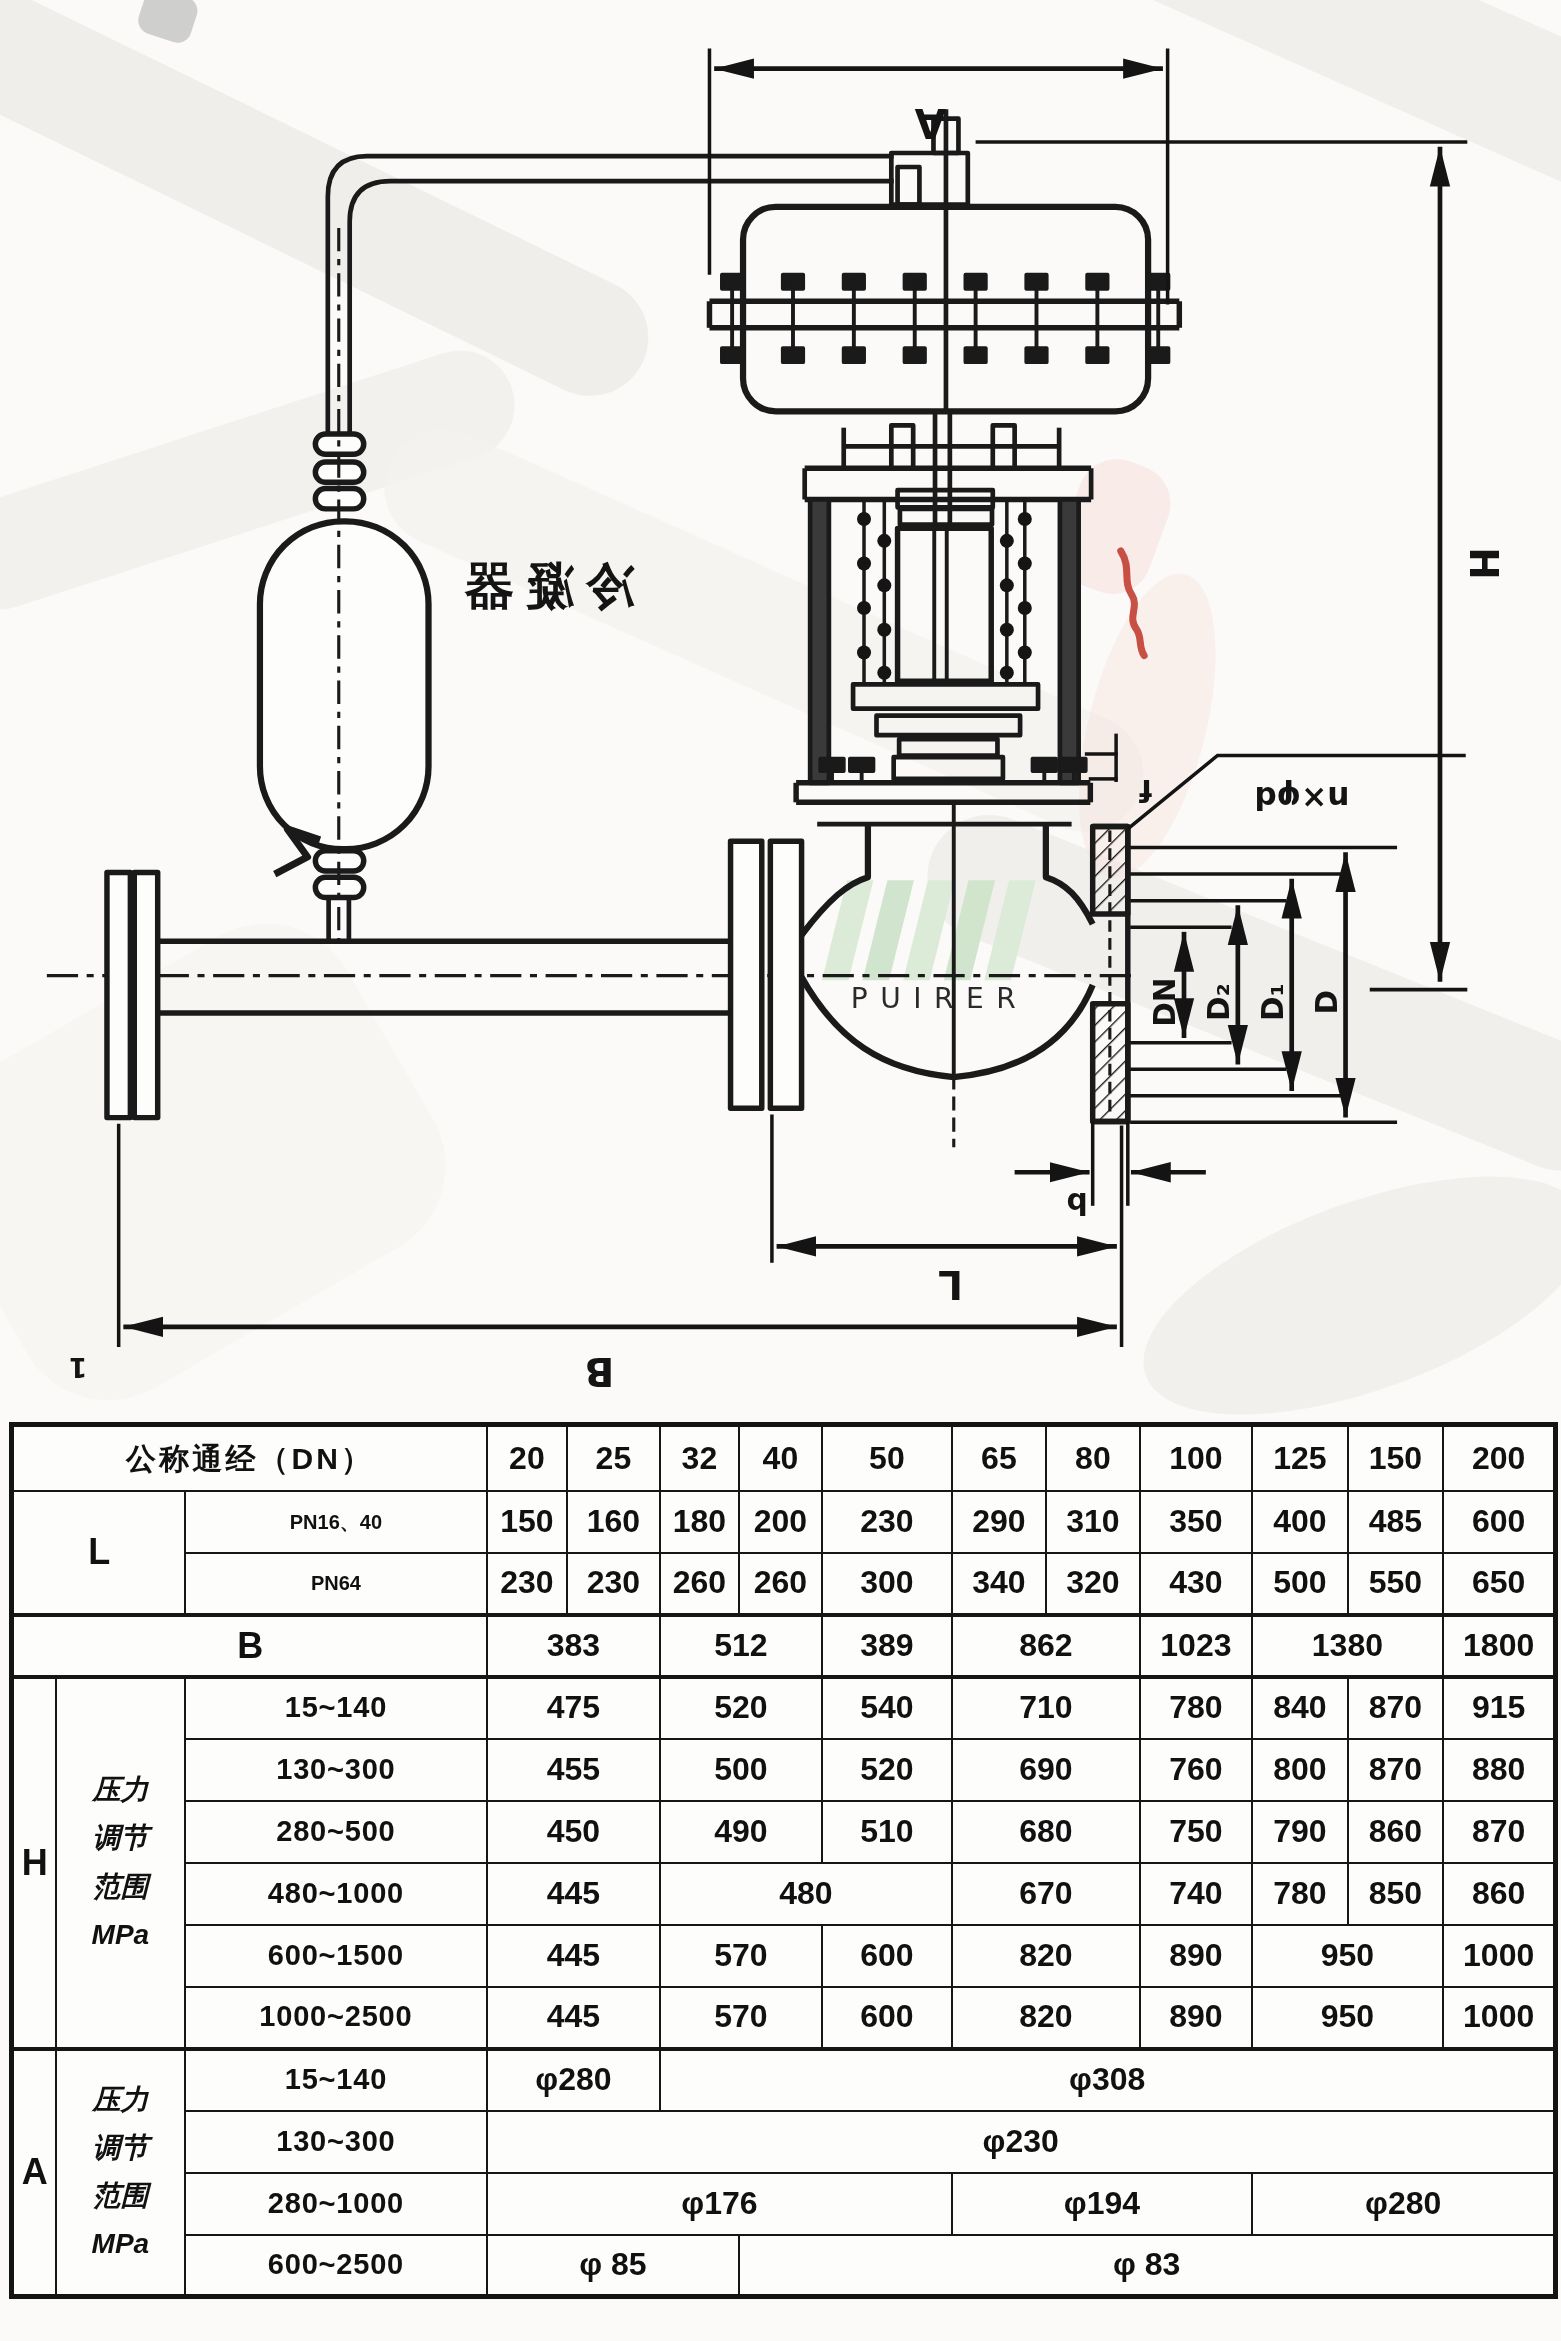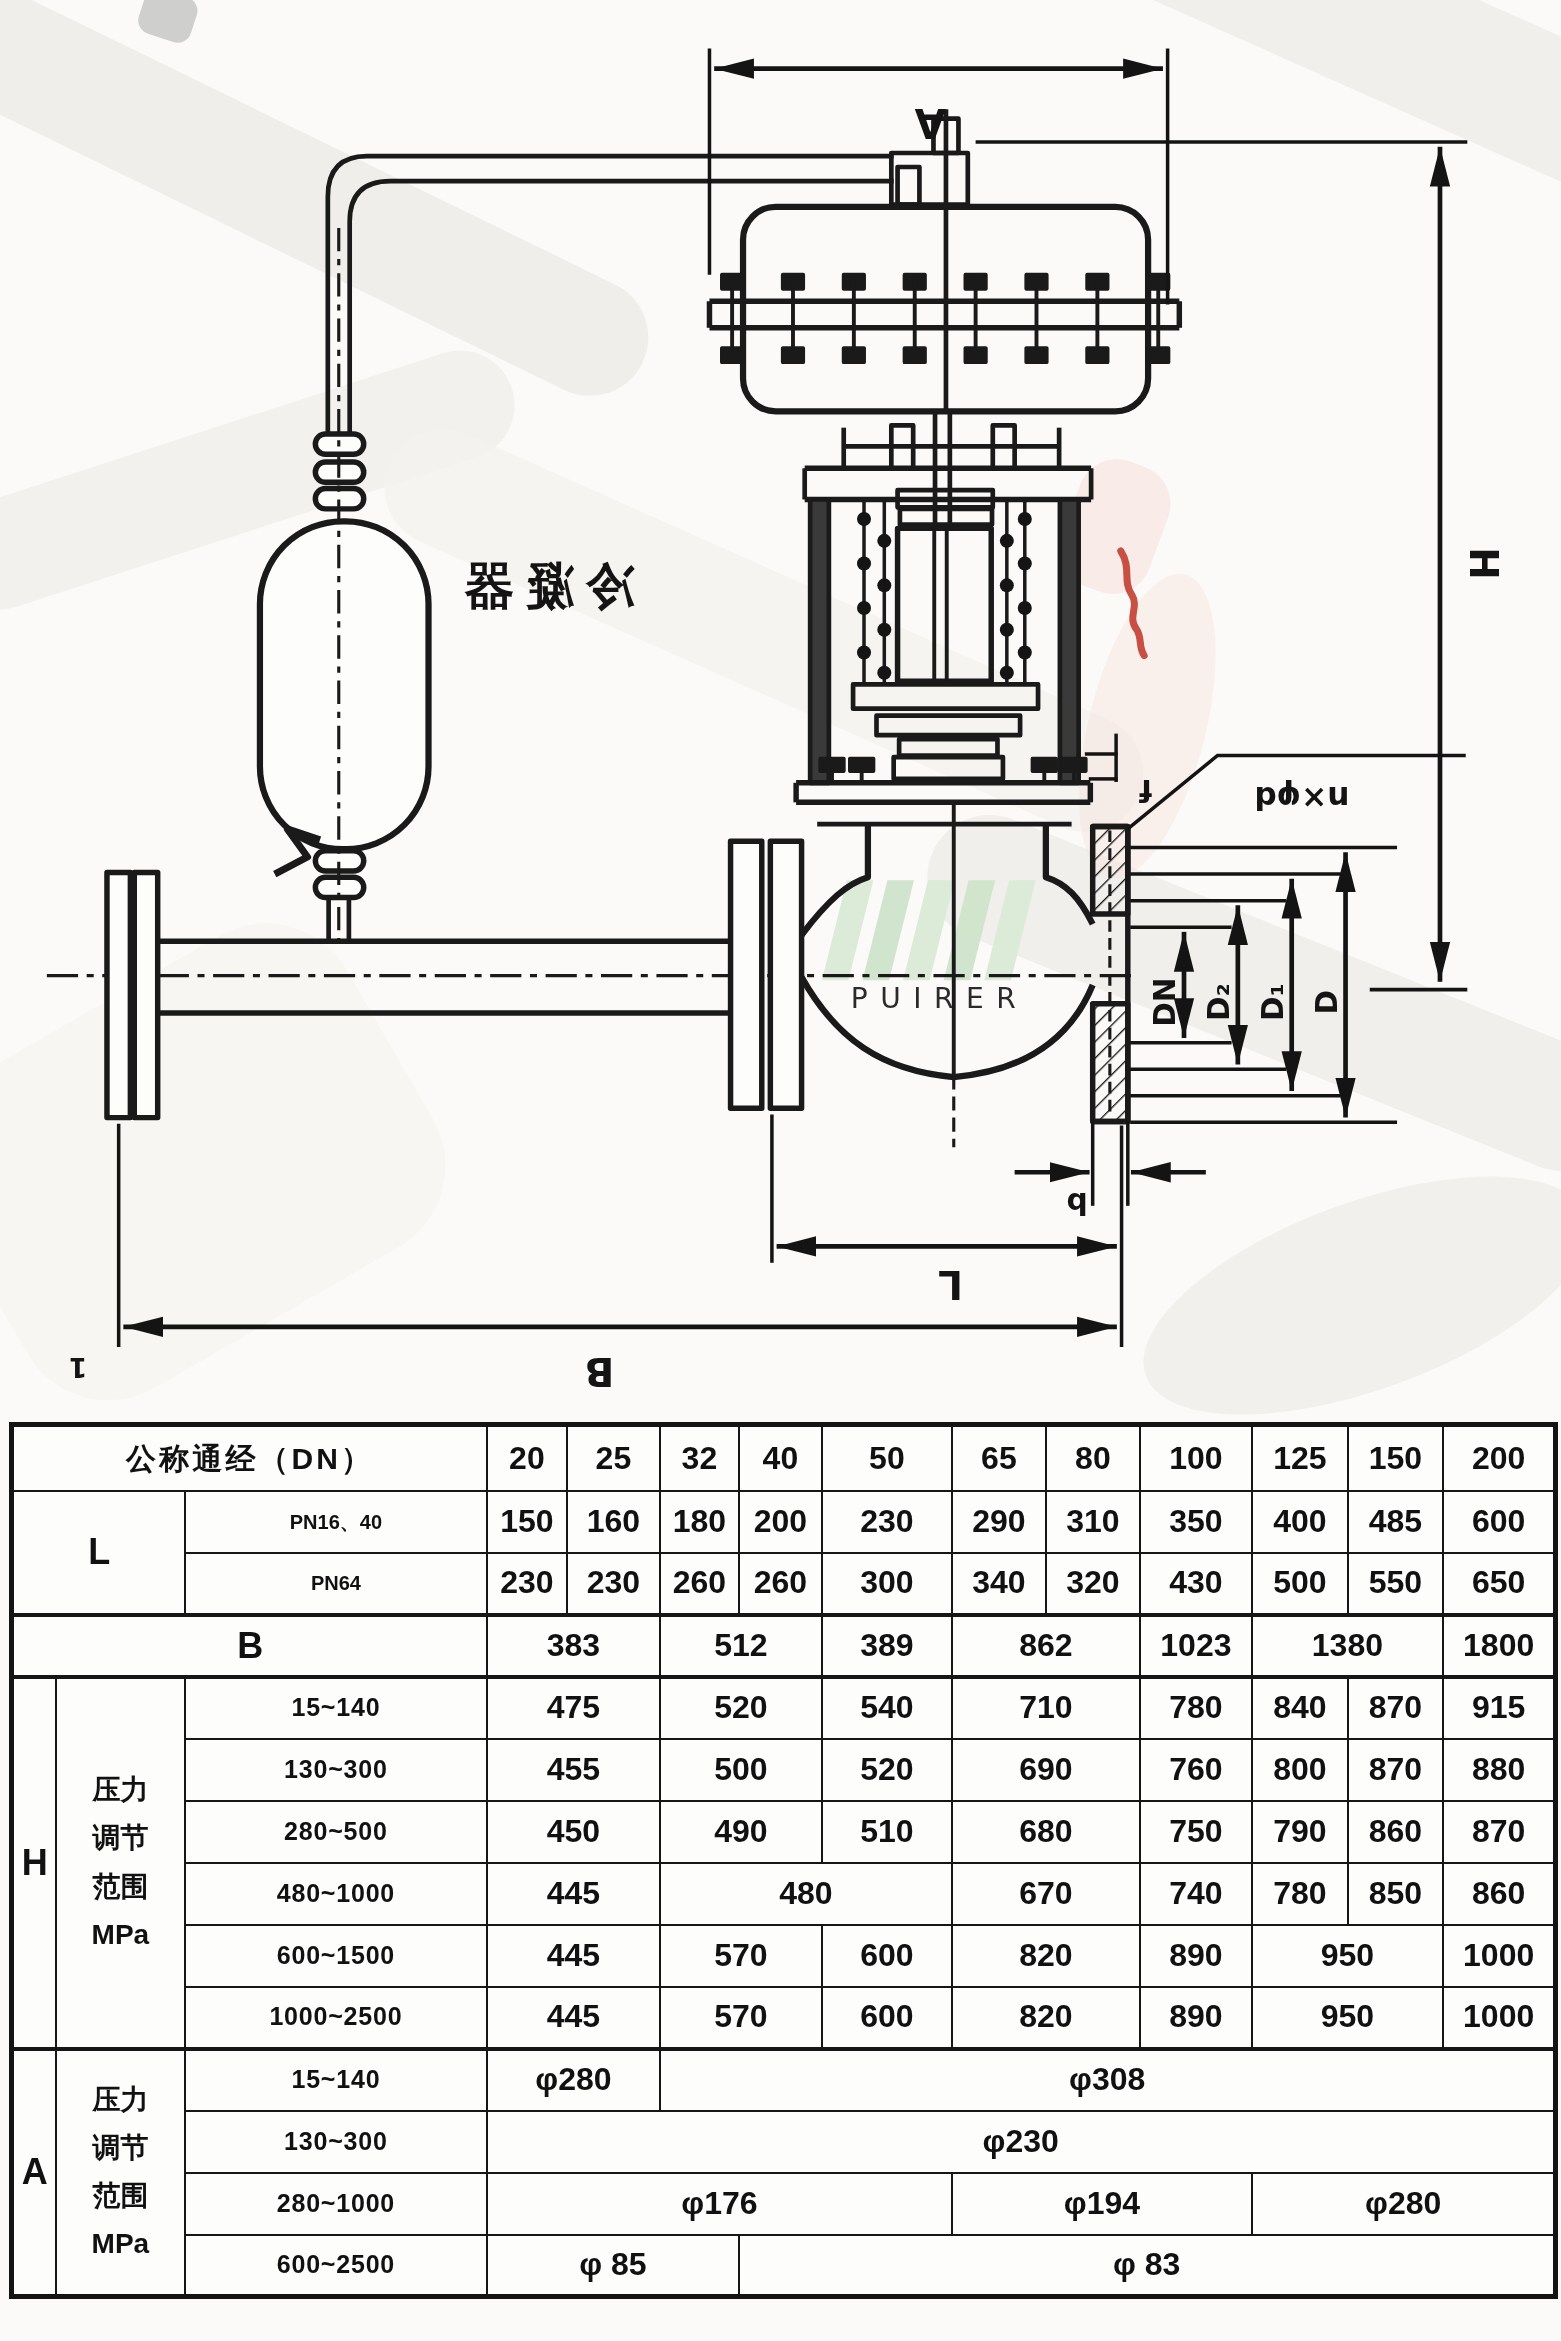--- a/index.html
+++ b/index.html
@@ -25,23 +25,23 @@
     text-align:center;vertical-align:middle;
     font-size:32px;font-weight:700;color:#111;
     padding:0;line-height:1.1;
     overflow:hidden;
   }
   table.dims tr{height:62px;}
   table.dims tr:first-child{height:66px;}
   table.dims tr.sep td{border-top-width:4.7px;}
   table.dims td.big{font-size:36px;}
   table.dims td.sub{font-size:20px;}
-  table.dims td.rng{font-size:25px;letter-spacing:0.8px;}
+  table.dims td.rng{font-size:29px;letter-spacing:0.8px;}
   table.dims td.hdr{font-size:30px;letter-spacing:3.1px;}
-  table.dims td.stack{font-size:28px;line-height:1.72;white-space:pre-line;font-weight:700;}
+  table.dims td.stack{font-size:28px;line-height:1.72;white-space:pre-line;font-weight:700;font-style:italic;}
 </style>
 </head>
 <body>
 
 <svg id="drawing" width="1561" height="1422" viewBox="0 0 2000 1822">
   <defs>
     <marker id="ma" markerUnits="userSpaceOnUse" markerWidth="54" markerHeight="34" refX="51" refY="17" orient="auto-start-reverse">
       <path d="M0,4 L51,17 L0,30 Z" fill="#141414"></path>
     </marker>
     <pattern id="hatch" width="15" height="15" patternUnits="userSpaceOnUse" patternTransform="rotate(45)">

